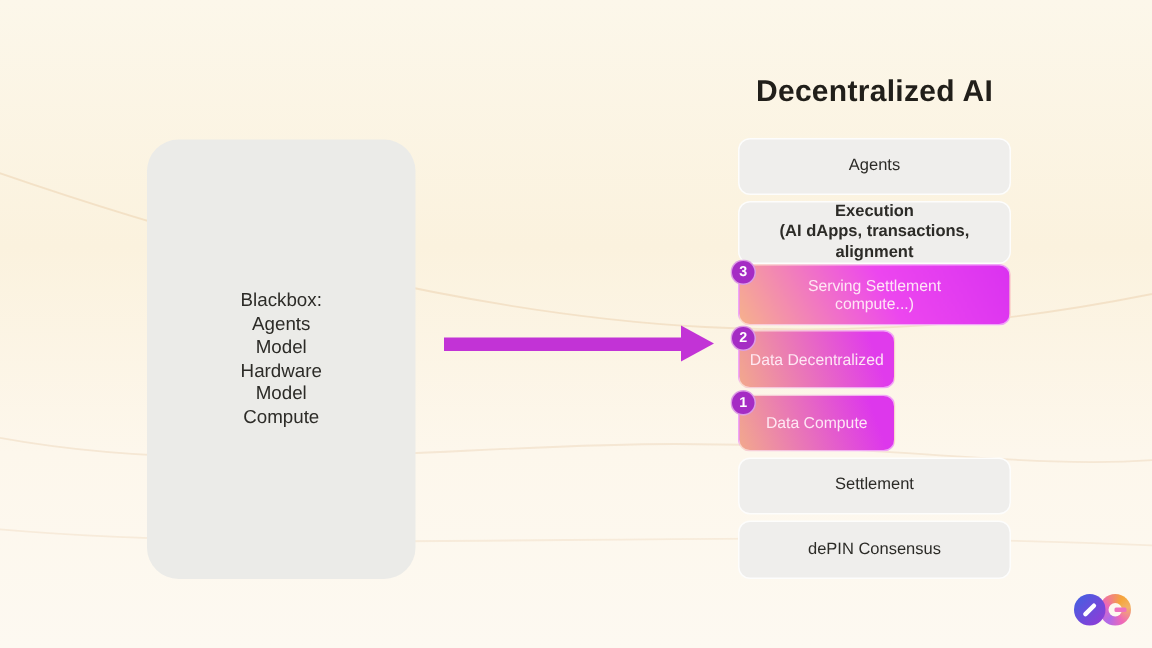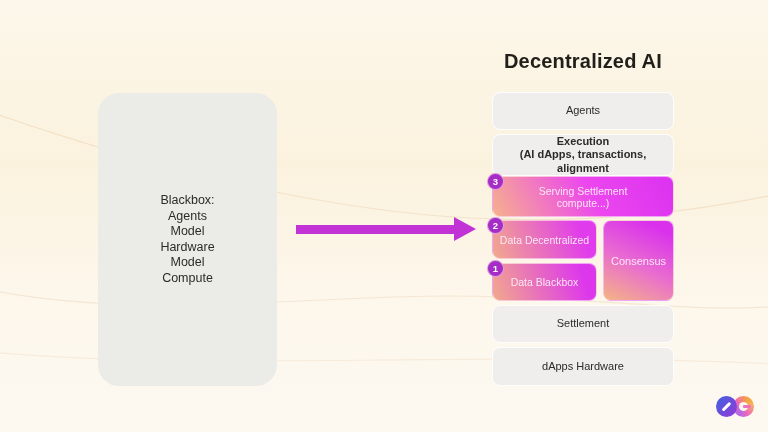--- a/index.html
+++ b/index.html
@@ -117,35 +117,32 @@
     <div class="badge">3</div>
     <div>Serving Settlement</div>
     <div>compute...)</div>
   </div>
 
   <div class="pink-box box-dataavail">
     <div class="badge">2</div>
     <div>Data Decentralized</div>
   </div>
 
-  <div class="pink-box box-consensus">
-    <div>Consensus</div>
-  </div>
 
   <div class="pink-box box-datastore">
     <div class="badge">1</div>
-    <div>Data Blackbox</div>
+    <div>Data Compute</div>
   </div>
 
   <div class="gray-box box-settlement">
     <div>Settlement</div>
   </div>
 
   <div class="gray-box box-depin">
-    <div>dApps Hardware</div>
+    <div>dePIN Consensus</div>
   </div>
 
   <div class="logo">
     <div class="logo-zero">
       <div class="slash"></div>
     </div>
     <div class="logo-g">
       <div class="hole"></div>
       <div class="bar"></div>
     </div>

